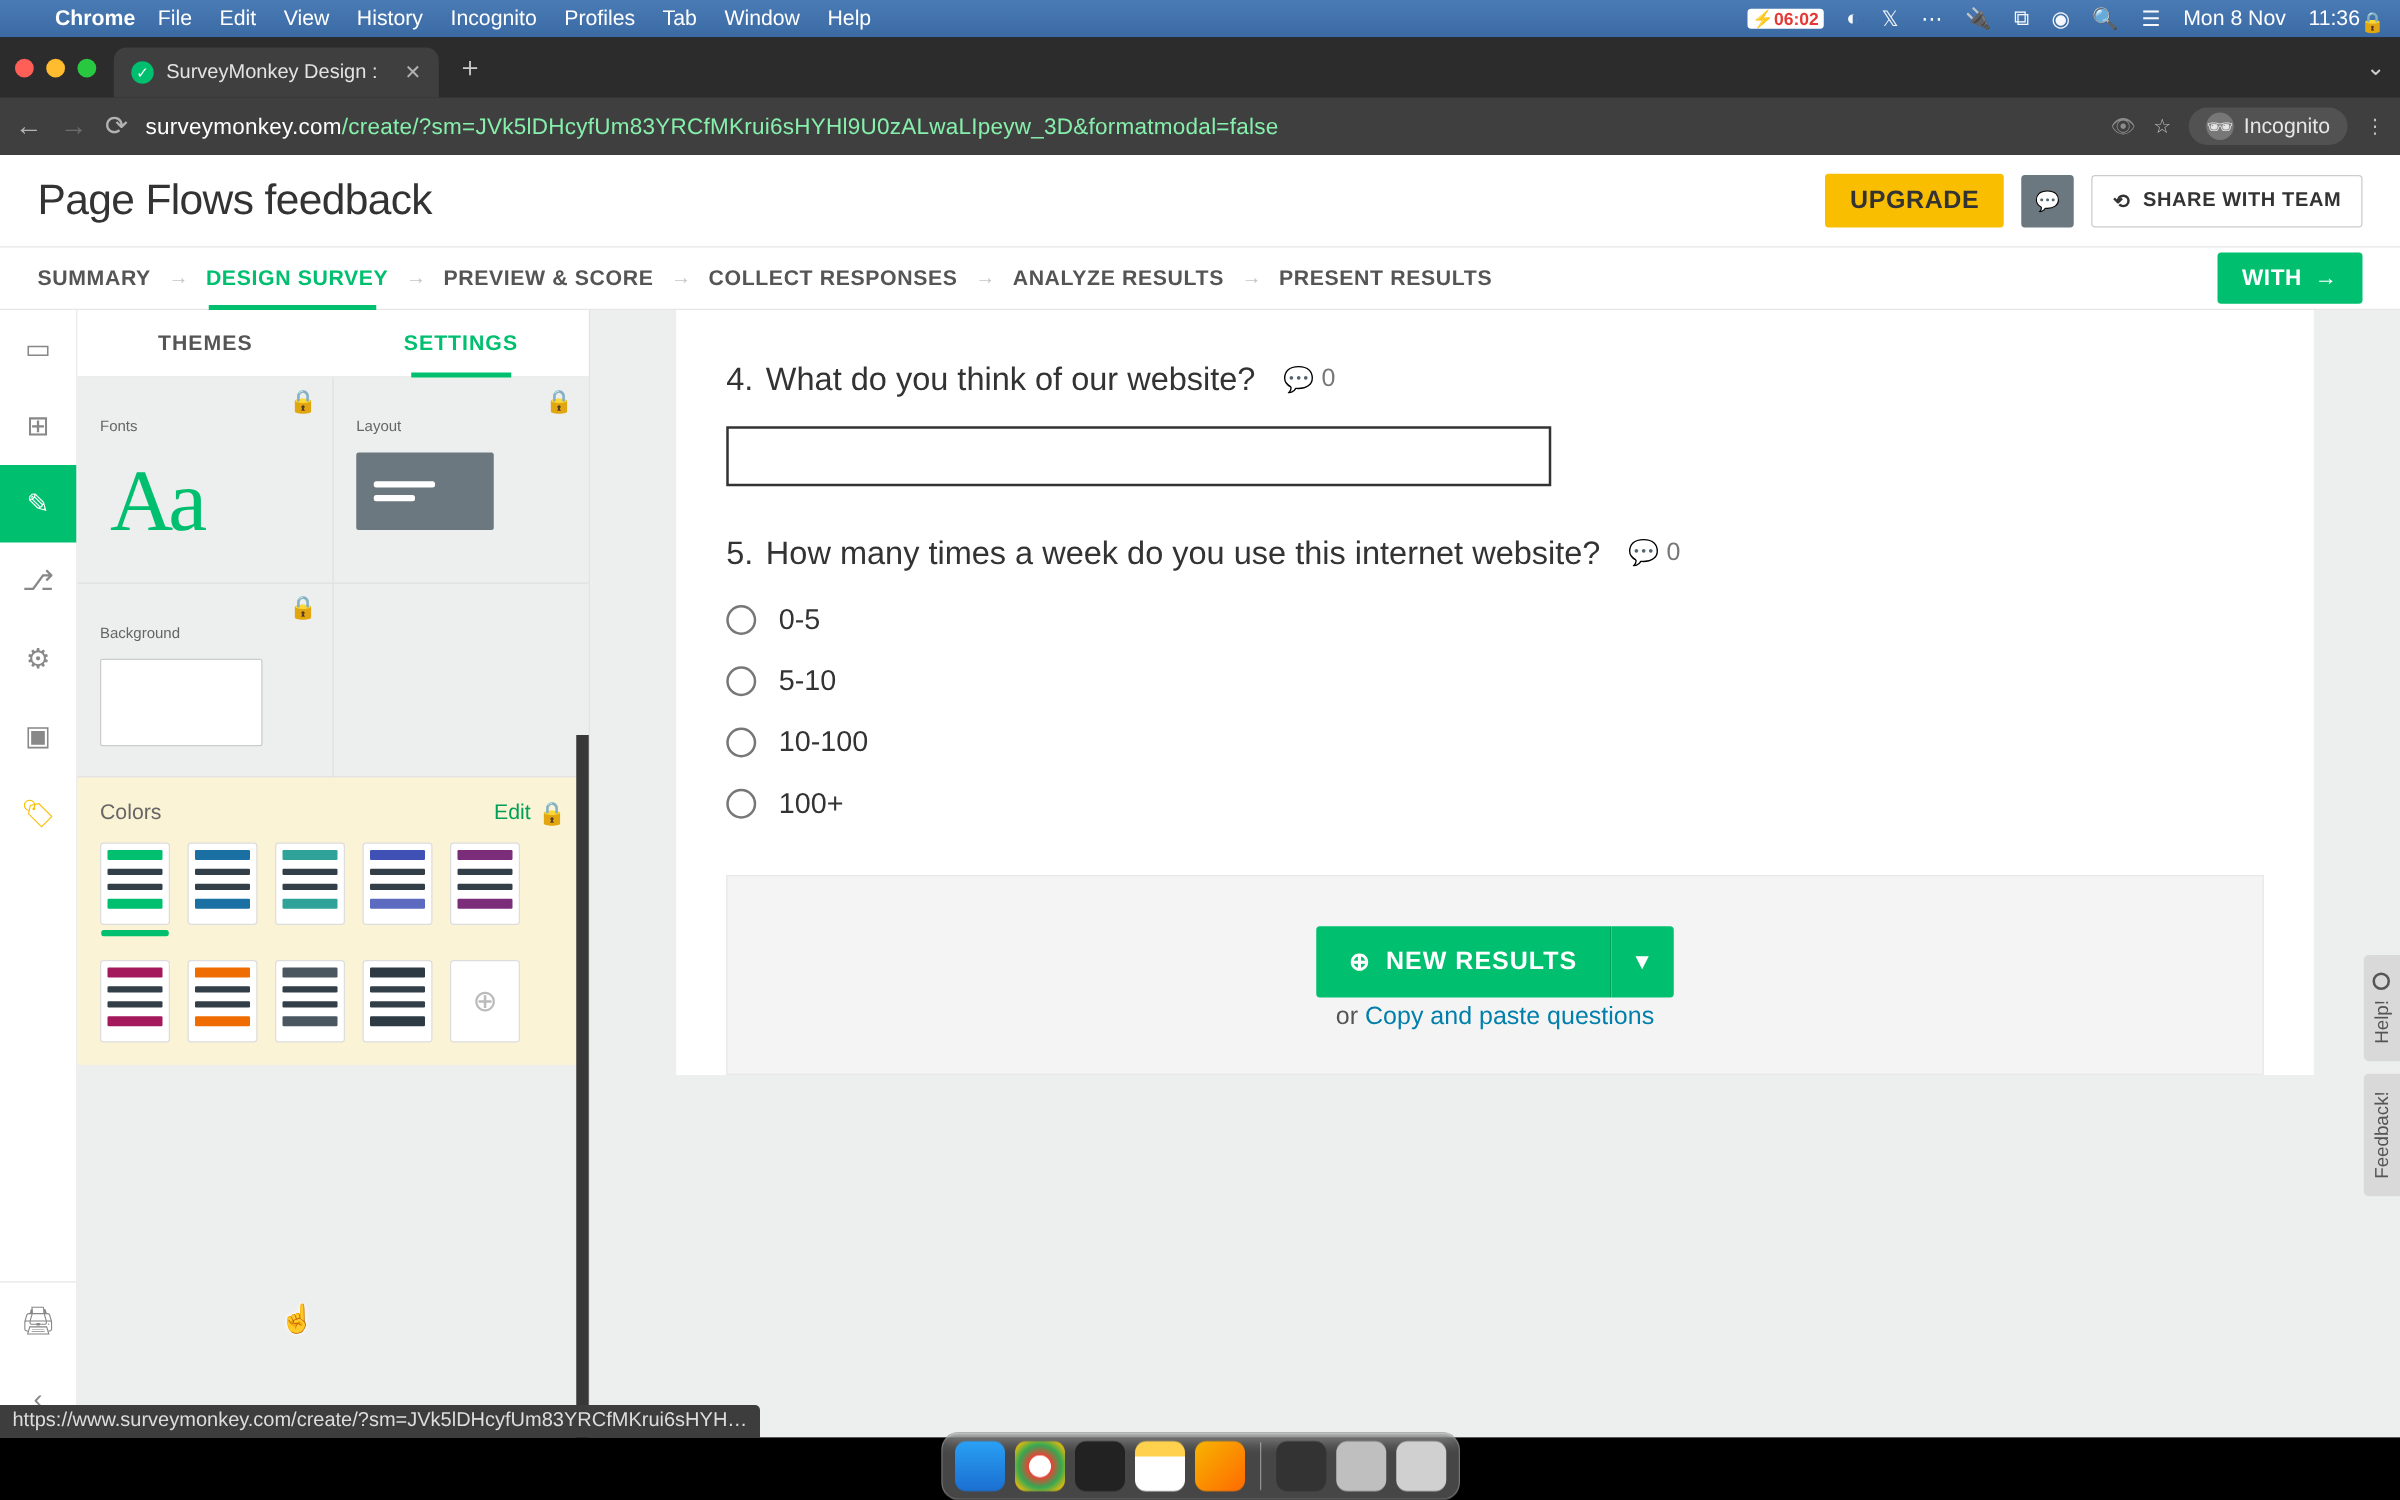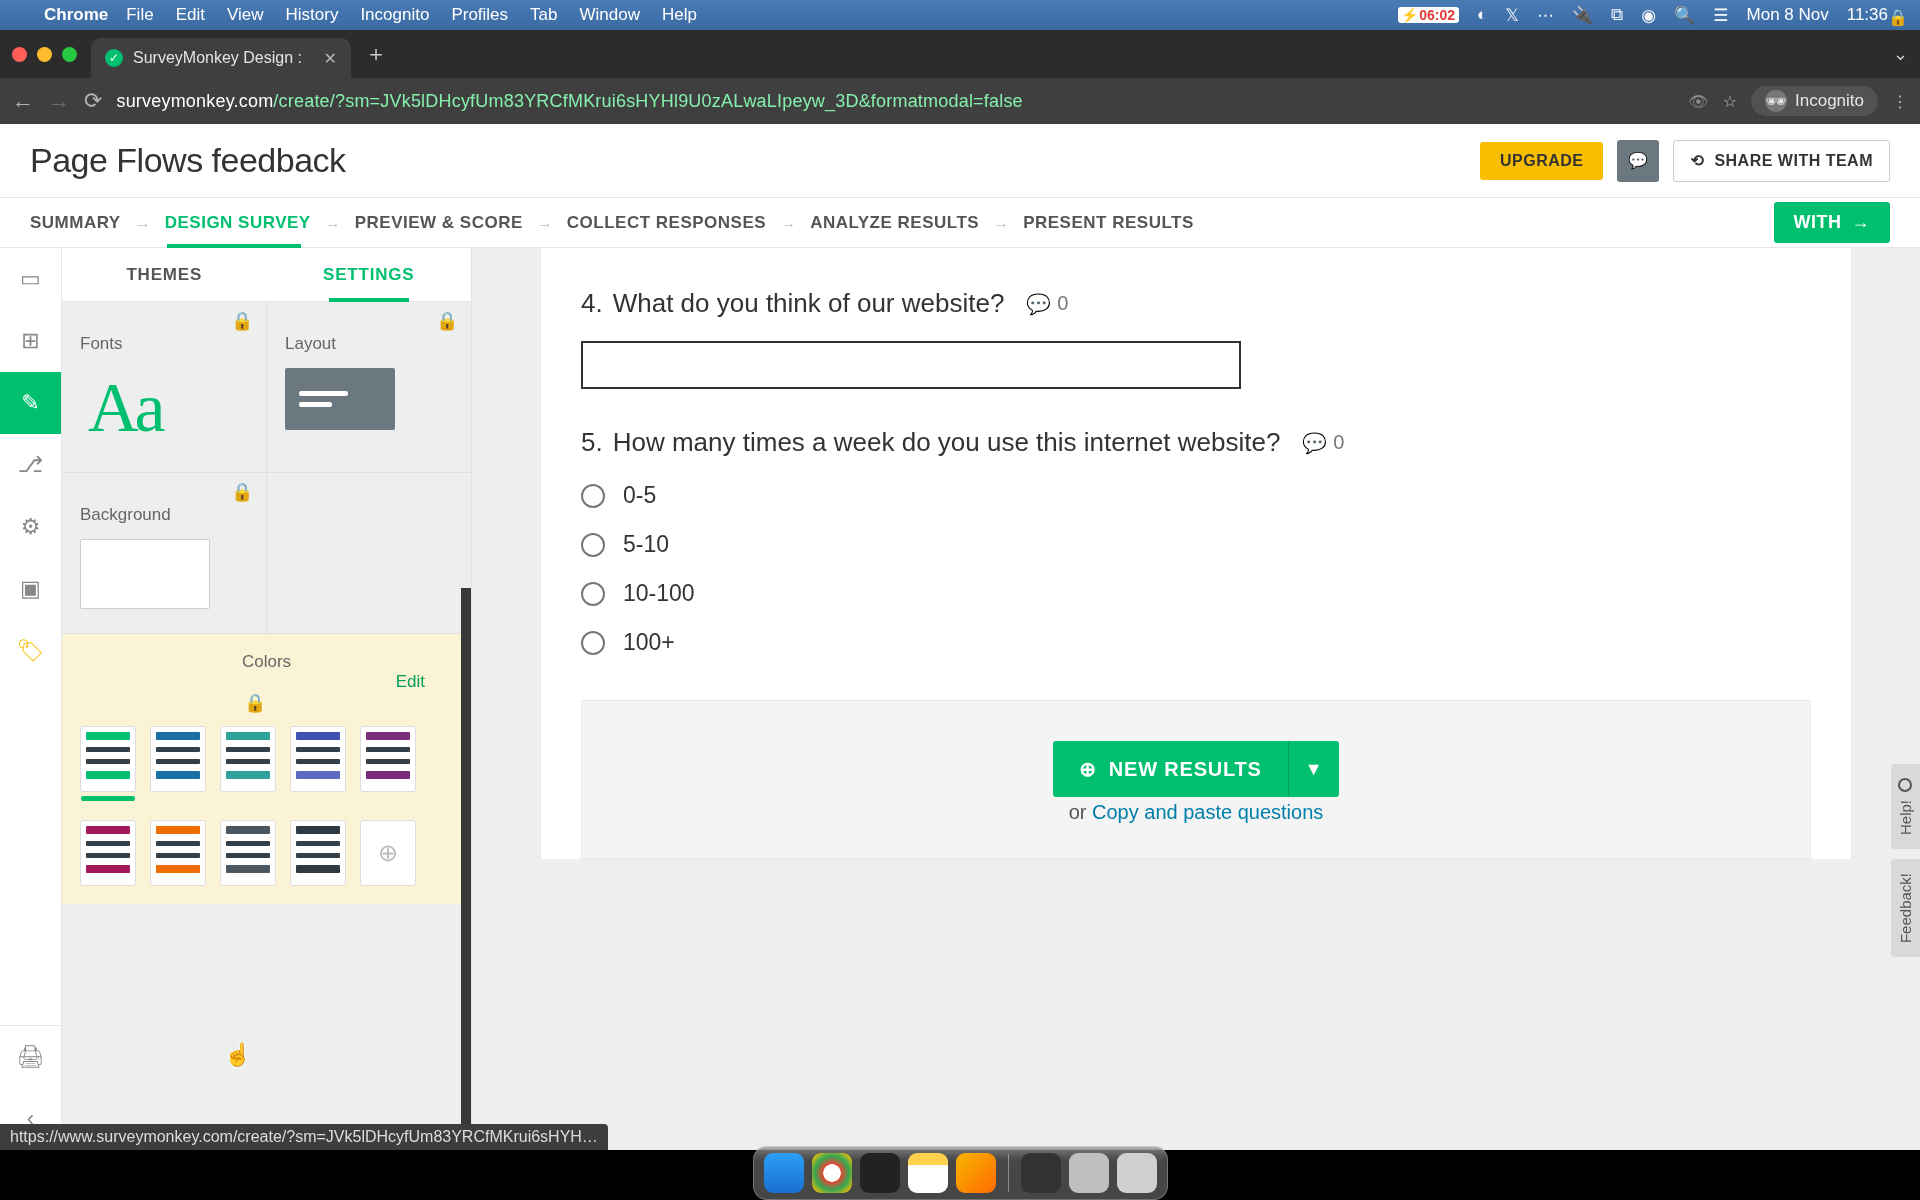--- a/index.html
+++ b/index.html
@@ -39,21 +39,21 @@
 .addr-bar .right-icons { display: flex; align-items: center; gap: 14px; }
 .incognito-chip { display: flex; align-items: center; gap: 8px; color: #e6e6e6; background: #525252; border-radius: 22px; padding: 4px 14px; font-size: 17px; }
 .incognito-chip .icn { width: 22px; height: 22px; border-radius: 50%; background: #777; display: inline-flex; align-items: center; justify-content: center; }
 
 
 .page { background: #fff; height: calc(1200px - 30px - 48px - 46px - 50px); position: relative; }
 
 .topbar { height: 74px; border-bottom: 1px solid #e6e6e6; display: flex; align-items: center; padding: 0 30px; }
 .title { font-size: 34px; font-weight: 400; color: #333; letter-spacing: -.5px; }
 .topbar .right { margin-left: auto; display: flex; align-items: center; gap: 14px; }
-.btn-upgrade { background: #f9be00; color: #333; font-weight: 700; font-size: 16px; border: none; padding: 10px 20px; border-radius: 3px; letter-spacing: .5px; }
+.btn-upgrade { background: #f9be00; color: #333; font-weight: 700; font-size: 20px; border: none; padding: 10px 20px; border-radius: 3px; letter-spacing: .5px; }
 .btn-icon { background: #6b787f; width: 42px; height: 42px; border-radius: 3px; display: inline-flex; align-items: center; justify-content: center; color: #fff; }
 .btn-share { background: #fff; border: 1px solid #ccc; border-radius: 3px; height: 42px; padding: 0 16px; display: inline-flex; align-items: center; gap: 10px; font-weight: 700; font-size: 16px; color: #333; letter-spacing: .5px; }
 
 .stepbar { height: 50px; border-bottom: 1px solid #e6e6e6; display: flex; align-items: center; padding: 0 30px; position: relative; }
 .step { font-weight: 700; font-size: 17px; letter-spacing: .5px; color: #555; display: inline-flex; align-items: center; }
 .step.active { color: #00bf6f; }
 .step-arrow { color: #c4c4c4; margin: 0 14px; font-size: 16px; }
 .step-underline { position: absolute; bottom: -1px; height: 4px; background: #00bf6f; left: 167px; width: 134px; }
 .btn-next { margin-left: auto; background: #00bf6f; color: #fff; font-weight: 700; font-size: 18px; border: none; padding: 10px 20px; border-radius: 3px; display: inline-flex; align-items: center; gap: 10px; letter-spacing: .5px; }
 
@@ -68,32 +68,32 @@
 .sp-header { background: #fff; height: 54px; display: flex; align-items: center; padding: 0 24px; font-weight: 700; letter-spacing: .8px; color: #666; font-size: 16px; border-bottom: 1px solid #e6e6e6; }
 .sp-header .q { margin-left: auto; width: 22px; height: 22px; border-radius: 50%; background: #d0d0d0; color: #fff; display: inline-flex; align-items: center; justify-content: center; font-size: 15px; }
 .sp-tabs { background: #fff; display: flex; height: 54px; border-bottom: 1px solid #e6e6e6; }
 .sp-tabs .t { flex: 1; display: flex; align-items: center; justify-content: center; font-weight: 700; font-size: 17px; letter-spacing: .8px; color: #555; position: relative; }
 .sp-tabs .t.active { color: #00bf6f; }
 .sp-tabs .t.active::after { content: ''; position: absolute; bottom: -1px; left: 50%; transform: translateX(-50%); width: 80px; height: 4px; background: #00bf6f; }
 
 .sp-row { display: flex; }
 .sp-cell { flex: 1; padding: 14px 18px 24px; position: relative; border-right: 1px solid #e0e0e0; border-bottom: 1px solid #e0e0e0; }
 .sp-cell:last-child { border-right: none; }
-.sp-cell .label { font-size: 17px; color: #666; margin-top: 18px; margin-bottom: 14px; }
+.sp-cell .label { font-size: 12px; color: #666; margin-top: 18px; margin-bottom: 14px; }
 .lock { position: absolute; top: 8px; right: 12px; color: #f9be00; font-size: 18px; }
 .font-preview { font-family: Georgia, serif; font-size: 70px; color: #00bf6f; font-weight: 400; letter-spacing: -4px; padding-left: 8px; }
 .layout-preview { width: 110px; height: 62px; background: #6b787f; border-radius: 2px; display: flex; flex-direction: column; justify-content: center; padding: 0 14px; gap: 6px; }
 .layout-preview span { height: 5px; background: #fff; border-radius: 2px; }
 .layout-preview span:nth-child(1) { width: 60%; }
 .layout-preview span:nth-child(2) { width: 40%; }
 
 .bg-swatch { width: 130px; height: 70px; background: #fff; border: 1px solid #ccc; border-radius: 2px; margin-top: 6px; }
 
 .colors-section { background: #fbf3d5; padding: 18px; position: relative; }
-.colors-head { display: flex; align-items: center; margin-bottom: 12px; flex-direction: column; }
+.colors-head { display: flex; margin-bottom: 12px; }
 .colors-head .ttl { color: #666; font-size: 17px; }
 .colors-head .edit { margin-left: auto; color: #00a05a; font-size: 17px; margin-right: 28px; }
 .colors-head .lock { position: static; margin-left: -22px; }
 .palette-grid { display: flex; flex-wrap: wrap; gap: 14px; }
 .palette { width: 56px; height: 66px; background: #fff; border: 1px solid #ddd; border-radius: 3px; padding: 5px; display: flex; flex-direction: column; gap: 7px; position: relative; }
 .palette.sel::after { content: ''; position: absolute; left: 0; right: 0; bottom: -10px; height: 5px; background: #00bf6f; border-radius: 2px; }
 .palette .bar { height: 8px; border-radius: 1px; background: #333; }
 .palette .bar.thin { height: 5px; }
 .palette-row2 { margin-top: 28px; }
 .palette.add { display: flex; align-items: center; justify-content: center; color: #bbb; font-size: 24px; }

